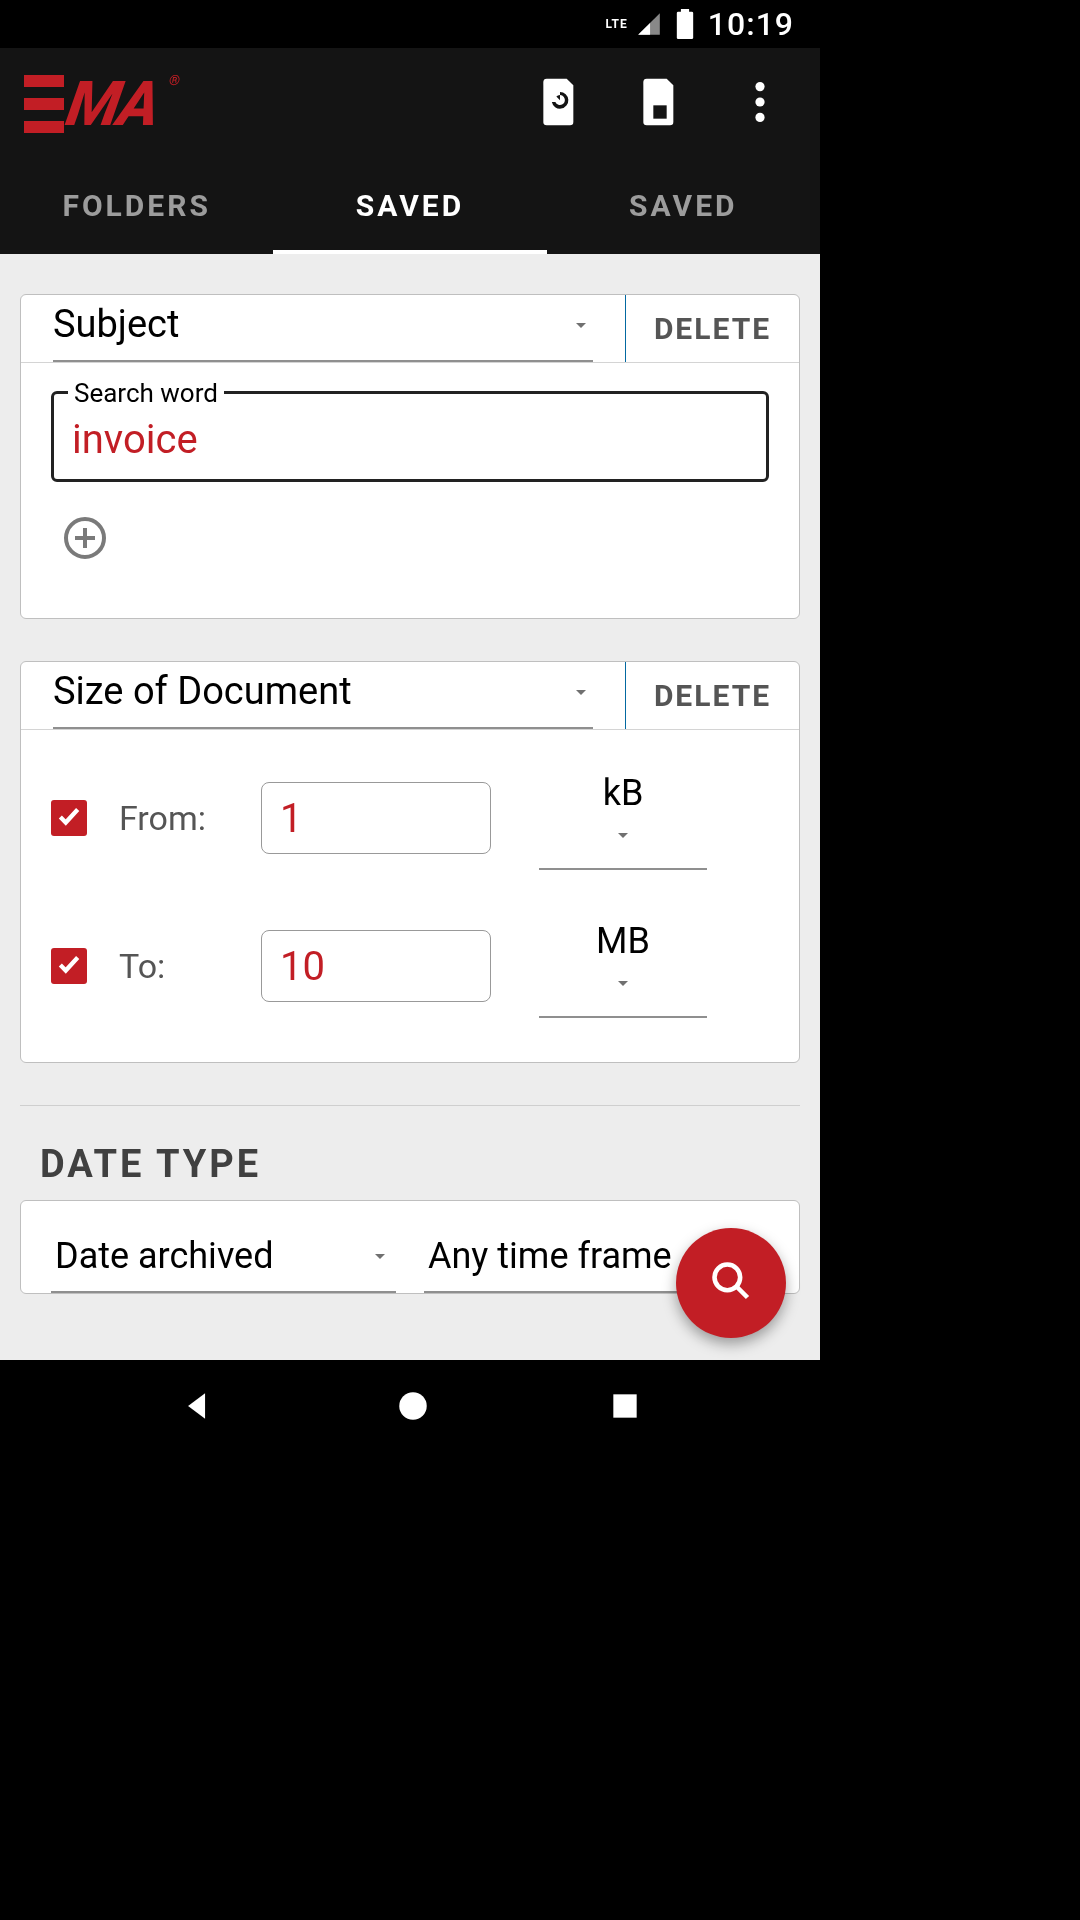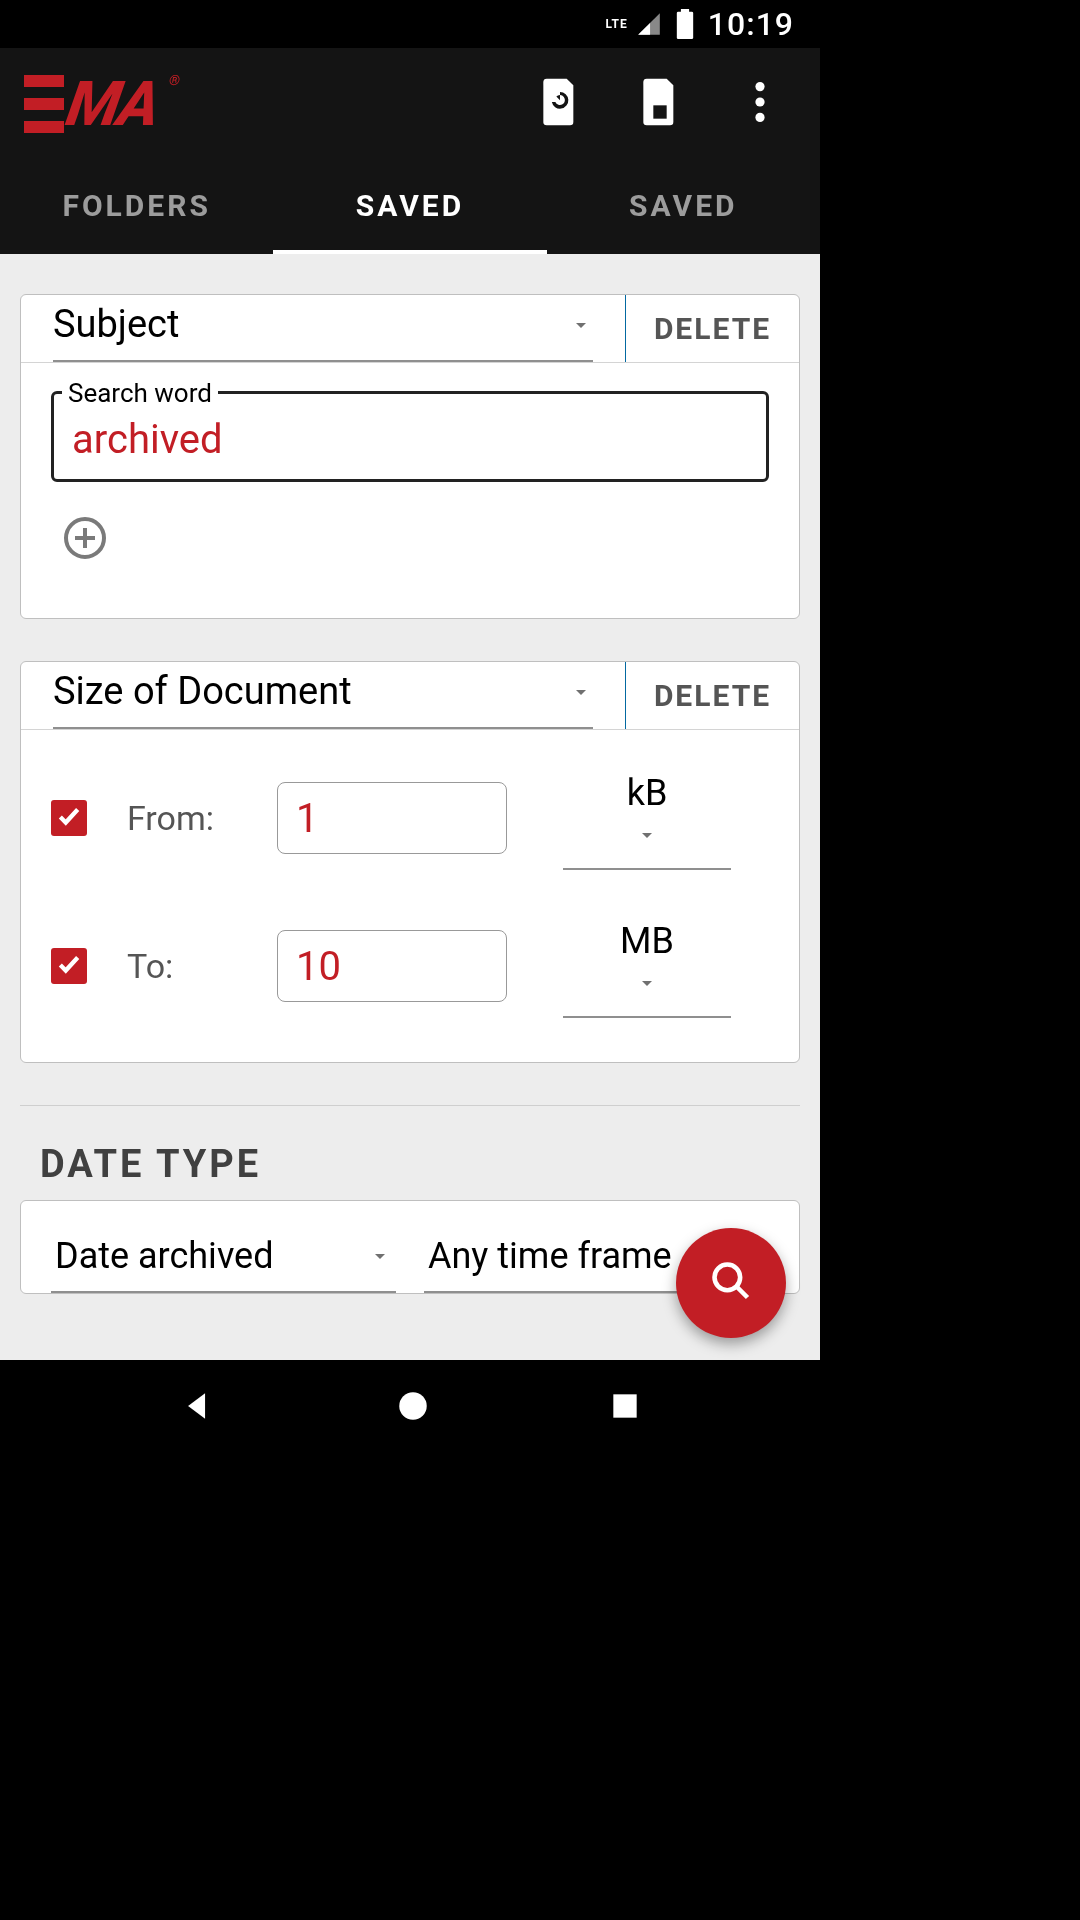--- a/index.html
+++ b/index.html
@@ -38,28 +38,28 @@
   .card { background:#fff; border:1px solid #bfbfbf; border-radius:6px; margin-bottom:42px; }
   .card-header { display:flex; align-items:stretch; border-bottom:1px solid #d4d4d4; }
   .select-wrap { flex:1; padding:1px 32px 0 32px; }
   .select-inner { display:flex; align-items:center; justify-content:space-between; font-size:38px; border-bottom:2px solid #8f8f8f; padding:6px 0 14px 0; }
   .select-inner .caret svg { fill:#707070; }
   .delete-btn { width:174px; border-left:1px solid #0369a1; display:flex; align-items:center; justify-content:center; font-size:30px; font-weight:700; letter-spacing:2px; color:#555; }
 
   
   .search-word-body { padding:28px 30px 54px 30px; }
   .outlined-field { position:relative; border:3px solid #222; border-radius:6px; padding:22px 18px 16px 18px; }
-  .outlined-field .float-label { position:absolute; top:-16px; left:8px; background:#fff; padding:0 6px; font-size:26px; }
+  .outlined-field .float-label { position:absolute; top:-16px; left:14px; background:#fff; padding:0 6px; font-size:26px; }
   .outlined-field .value { font-size:40px; color:var(--accent); }
   .add-circle { margin-top:34px; margin-left:12px; }
   .add-circle svg { stroke:#7a7a7a; fill:none; }
 
   
   .size-body { padding:36px 30px 44px 30px; display:flex; flex-direction:column; gap:44px; }
-  .size-row { display:flex; align-items:center; gap:40px; }
+  .size-row { display:flex; align-items:center; gap:32px; }
   .checkbox { width:36px; height:36px; background:var(--accent); border-radius:3px; display:flex; align-items:center; justify-content:center; }
   .checkbox svg { stroke:#fff; fill:none; }
   .row-label { font-size:34px; color:#555; width:110px; }
   .num-input { width:230px; height:72px; border:1px solid #999; border-radius:8px; font-size:40px; color:var(--accent); padding:0 18px; display:flex; align-items:center; }
   .unit { width:168px; display:flex; align-items:center; justify-content:space-between; font-size:36px; border-bottom:2px solid #8f8f8f; padding:6px 6px 12px 6px; margin-left:16px;flex-direction:column; }
 
   hr.divider { border:none; border-top:1px solid #cfcfcf; margin:0 0 36px 0; }
 
   .add-row { display:flex; align-items:center; justify-content:center; gap:24px; font-size:34px; font-weight:700; letter-spacing:4px; color:#666; padding-bottom:36px; }
   .add-row svg { stroke:#666; }
@@ -154,21 +154,21 @@
                 <path d="M7 10l5 5 5-5z"></path>
               </svg>
           </span>
         </div>
       </div>
       <div class="delete-btn">DELETE</div>
     </div>
     <div class="search-word-body">
       <div class="outlined-field">
         <span class="float-label">Search word</span>
-        <div class="value">archived</div>
+        <div class="value">invoice</div>
       </div>
       <div class="add-circle">
         <span>
           <svg width="44" height="44" viewBox="0 0 44 44" stroke-width="4">
               <circle cx="22" cy="22" r="19"></circle>
               <line x1="22" y1="12" x2="22" y2="32"></line>
               <line x1="12" y1="22" x2="32" y2="22"></line>
             </svg>
         </span>
       </div>

